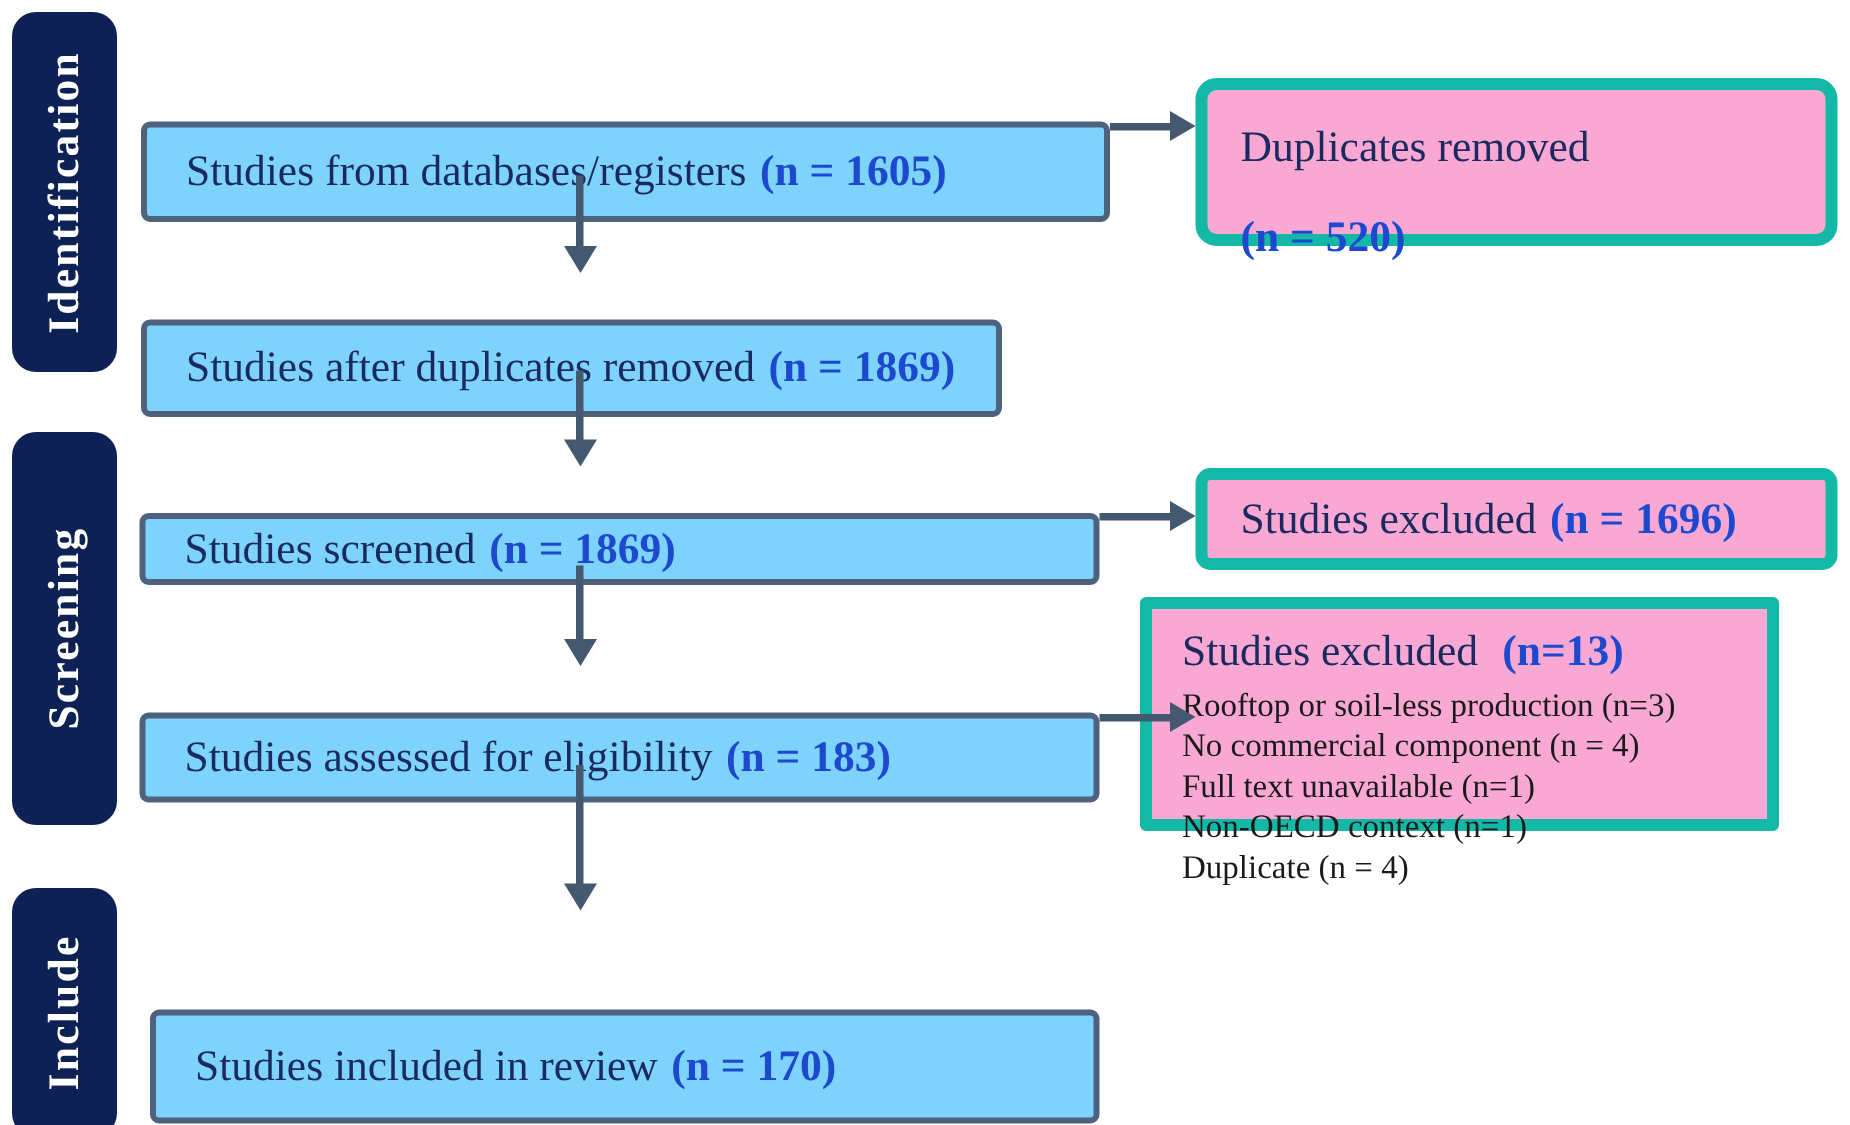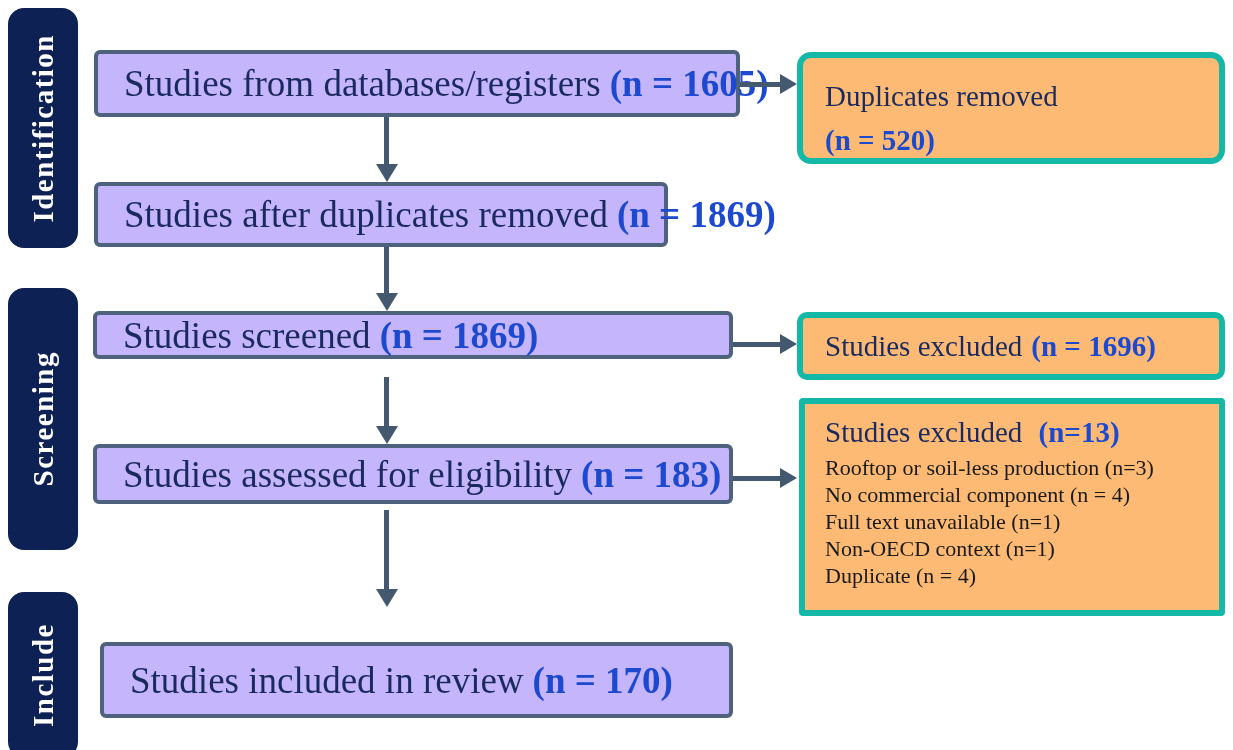--- a/index.html
+++ b/index.html
@@ -12,33 +12,34 @@
     position:absolute;left:8px;width:70px;background:#0e2154;
     border-radius:16px;display:flex;align-items:center;justify-content:center;
   }
   .stage span{
     writing-mode:vertical-rl;transform:rotate(180deg);
     color:#ffffff;font-weight:bold;font-size:29px;letter-spacing:1.5px;
     white-space:nowrap;
   }
   
   .fbox{
-    position:absolute;background:#c4b5fd;border:4px solid #4e627e;
+    position:absolute;background:#7dd3fc;border:4px solid #4e627e;
     box-sizing:border-box;display:flex;align-items:center;
-    font-size:37px;color:#1b2a5e;padding-left:26px;border-radius:6px;
+    font-size:29px;color:#1b2a5e;padding-left:26px;border-radius:6px;
     white-space:nowrap;
+    margin-top:31px;
   }
   .count{font-weight:bold;color:#1d49cf;margin-left:9px;}
   
   .sbox{
-    position:absolute;background:#fdba74;border:6px solid #14b8a6;
+    position:absolute;background:#f9a8d4;border:8px solid #14b8a6;
     box-sizing:border-box;font-size:29px;color:#1b2a5e;
   }
   .sbox-dup{border-radius:14px;padding:16px 0 0 22px;line-height:44px;}
-  .sbox-dup .count{margin-left:0;}
+  .sbox-dup .count{margin-left:0;margin-top:16px;}
   .sbox-excl1{border-radius:10px;display:flex;align-items:center;padding-left:22px;white-space:nowrap;}
   .sbox-excl2{border-radius:4px;padding:12px 0 0 20px;}
   .sbox-excl2 .title{font-size:29px;margin-bottom:5px;white-space:nowrap;}
   .reasons{font-size:22px;color:#1a1a1a;line-height:27px;font-family:"Liberation Serif","DejaVu Serif",serif;}
   .reasons div{white-space:nowrap;}
   
   .stem-v{position:absolute;width:5px;background:#44586f;}
   .head-down{
     position:absolute;width:0;height:0;
     border-left:11px solid transparent;border-right:11px solid transparent;
@@ -94,21 +95,21 @@
   <div class="sbox sbox-dup" style="left:797px;top:52px;width:428px;height:112px;">
     <div>Duplicates removed</div>
     <div class="count">(n = 520)</div>
   </div>
 
   <div class="sbox sbox-excl1" style="left:797px;top:312px;width:428px;height:68px;">
     <span>Studies excluded</span>
     <span class="count">(n = 1696)</span>
   </div>
 
-  <div class="sbox sbox-excl2" style="left:799px;top:398px;width:426px;height:218px;">
+  <div class="sbox sbox-excl2" style="left:760px;top:398px;width:426px;height:156px;">
     <div class="title">
       <span>Studies excluded</span>
       <span class="count">(n=13)</span>
     </div>
     <div class="reasons">
       <div>Rooftop or soil-less production (n=3)</div>
       <div>No commercial component (n = 4)</div>
       <div>Full text unavailable (n=1)</div>
       <div>Non-OECD context (n=1)</div>
       <div>Duplicate (n = 4)</div>

